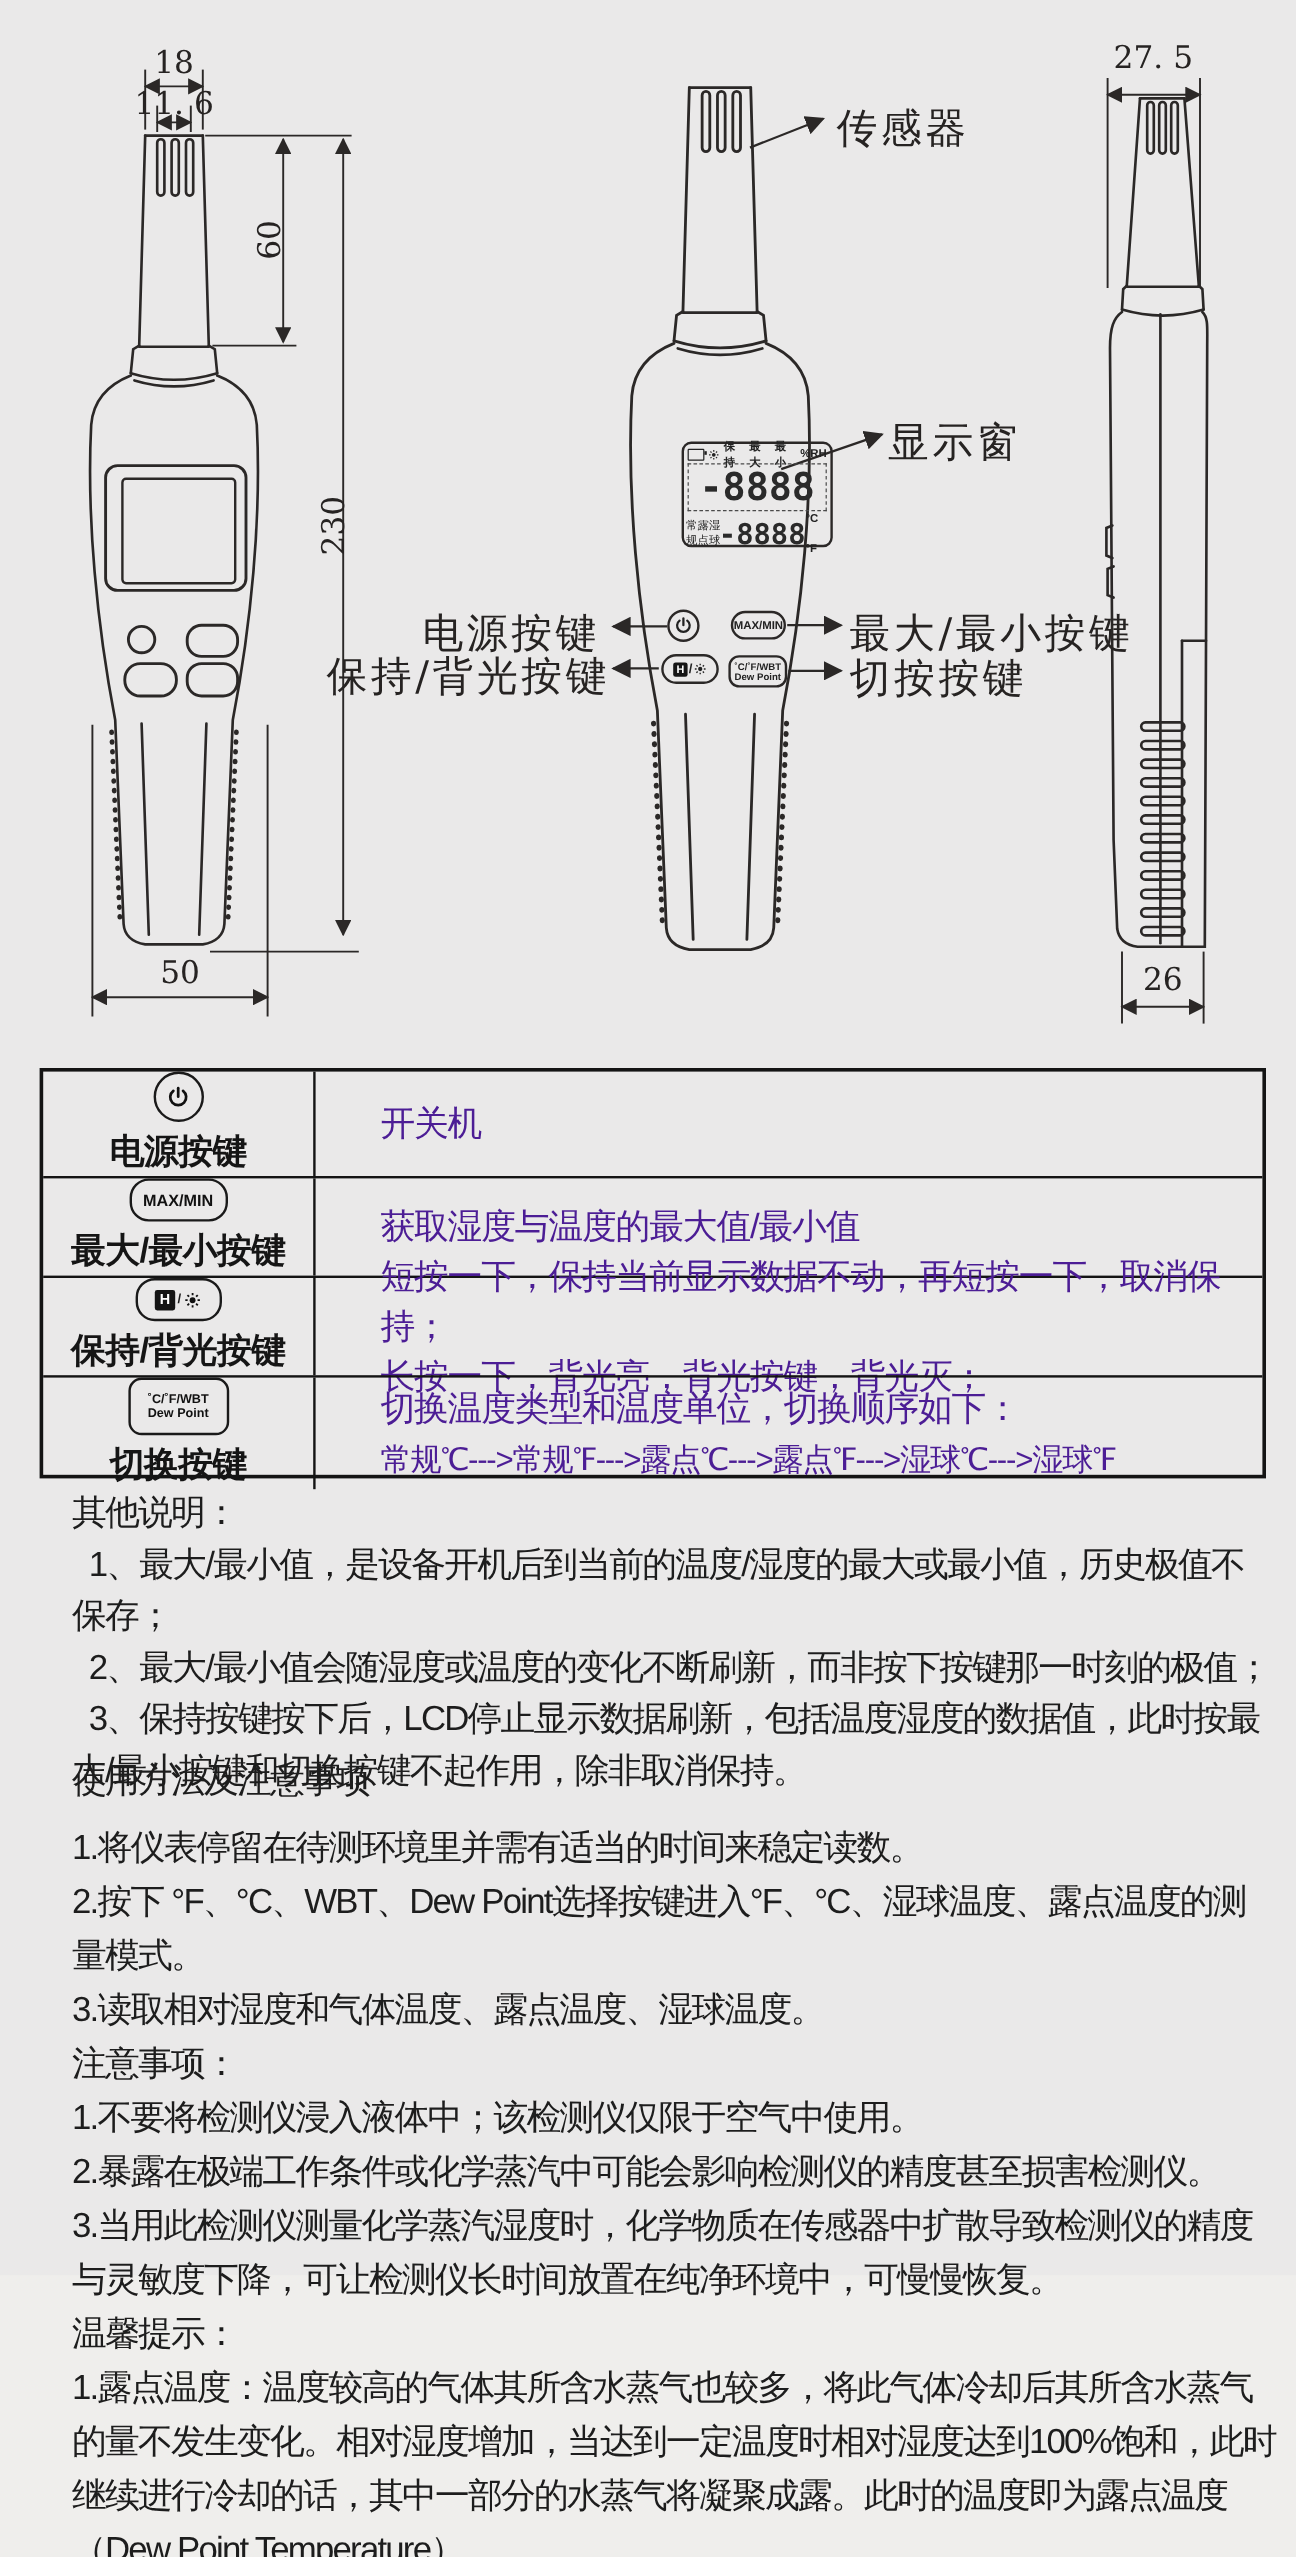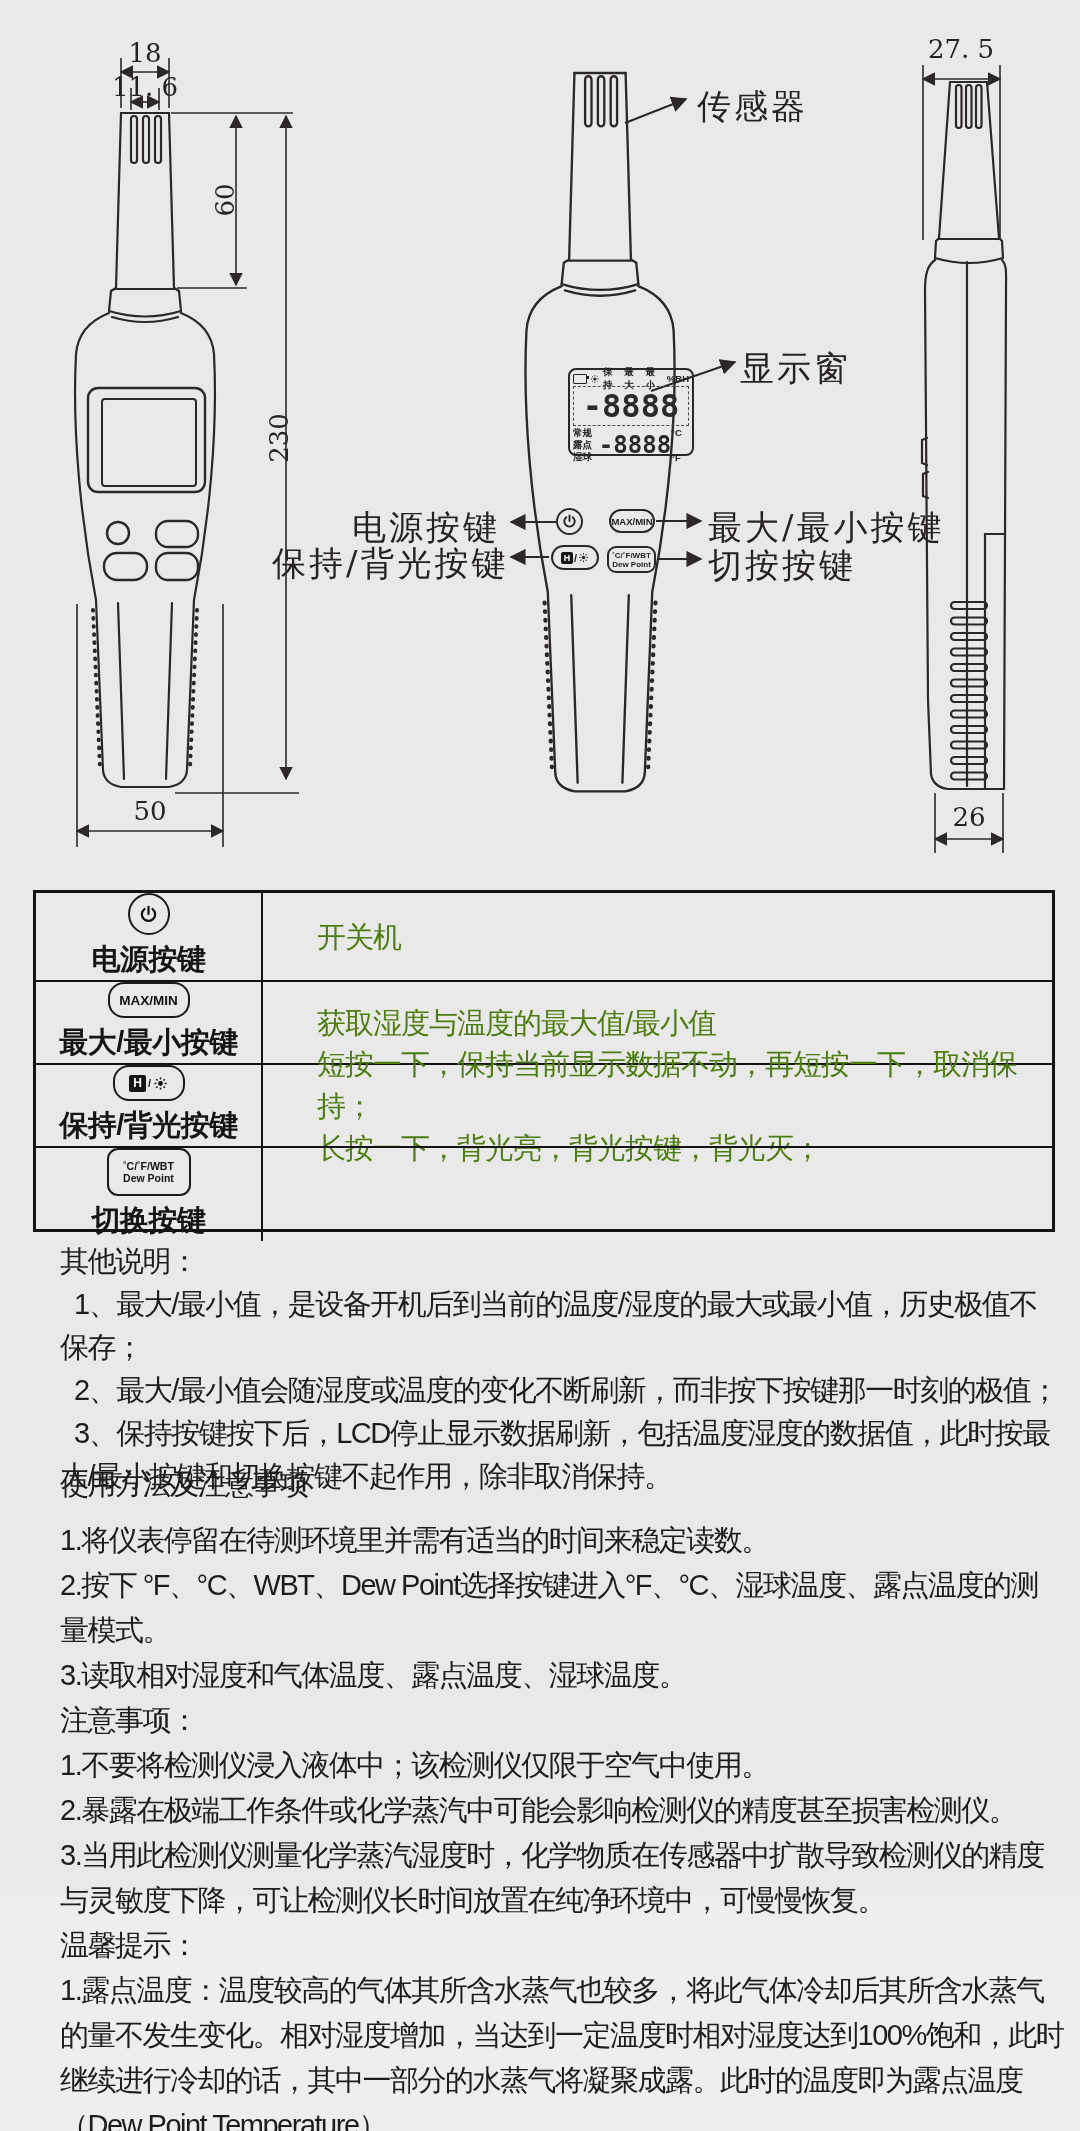--- a/index.html
+++ b/index.html
@@ -17,21 +17,21 @@
 
   
   .lcd{position:absolute;left:568px;top:368px;width:126px;height:88px;border:2.5px solid #2b2827;
        border-radius:8px;box-sizing:border-box;padding:2px 3px;display:flex;flex-direction:column;}
   .lcd-status{display:flex;align-items:center;gap:3px;font-size:9.5px;font-weight:bold;color:#222;height:13px;}
   .batt{display:inline-block;width:13px;height:8px;border:1.3px solid #222;border-radius:1px;position:relative;}
   .batt::after{content:"";position:absolute;right:-3px;top:1.5px;width:2px;height:3px;background:#222;}
   .lcd-main{border:1px dashed #4a4a4a;margin-top:1px;height:45px;display:flex;align-items:center;justify-content:center;}
   .digits-lg{font-family:"DejaVu Sans Mono",monospace;font-weight:bold;font-size:32px;color:#2a2a2a;letter-spacing:0px;}
   .lcd-sub{flex:1;display:flex;align-items:center;margin-top:1px;}
-  .modes{width:26px;display:flex;flex-direction:column;font-size:9.5px;line-height:12px;font-weight:bold;color:#222;}
+  .modes{width:26px;display:flex;font-size:9.5px;line-height:12px;font-weight:normal;color:#222;justify-content:center;}
   .digits-sm{flex:1;text-align:center;font-family:"DejaVu Sans Mono",monospace;font-weight:bold;font-size:24px;color:#2a2a2a;}
   .units{width:18px;display:flex;flex-direction:column;justify-content:space-between;height:36px;
          font-size:9.5px;font-weight:bold;color:#222;}
 
   
   .dbtn{position:absolute;border:2.3px solid #2b2827;box-sizing:border-box;display:flex;
         align-items:center;justify-content:center;color:#222;}
   .btn-power{left:556px;top:508px;width:27px;height:27px;border-radius:50%;}
   .btn-maxmin{left:609px;top:509px;width:46px;height:24px;border-radius:12px;font-size:9.5px;font-weight:bold;letter-spacing:0;}
   .btn-hold{left:551px;top:545px;width:48px;height:25px;border-radius:13px;gap:1px;}
@@ -42,21 +42,21 @@
   .slash{font-size:11px;font-weight:bold;}
 
   
   .tbl{position:absolute;left:33px;top:890px;width:1022px;height:342px;border:3px solid #141414;
        box-sizing:border-box;display:flex;flex-direction:column;}
   .trow{display:flex;border-top:2.5px solid #141414;box-sizing:border-box;}
   .trow:first-child{border-top:none;}
   .tcell-icon{width:227px;flex:0 0 227px;border-right:2.5px solid #141414;box-sizing:border-box;
               display:flex;flex-direction:column;align-items:center;justify-content:center;gap:5px;}
   .tcell-desc{flex:1;display:flex;flex-direction:column;justify-content:center;padding-left:54px;
-              font-size:29px;letter-spacing:-1px;color:#4d7c0f;line-height:42px;font-weight:500;}
+              font-size:29px;letter-spacing:-1px;color:#4c1d95;line-height:42px;font-weight:500;}
   .bname{font-size:29px;font-weight:600;color:#151515;letter-spacing:-0.5px;}
   .ic-power{width:38px;height:38px;border:2.6px solid #1a1a1a;border-radius:50%;display:flex;align-items:center;justify-content:center;}
   .ic-maxmin{width:78px;height:38px;border:2.6px solid #1a1a1a;border-radius:16px;display:flex;align-items:center;
              justify-content:center;font-size:13.5px;font-weight:bold;color:#111;}
   .ic-hold{width:68px;height:38px;border:2.6px solid #1a1a1a;border-radius:16px;display:flex;align-items:center;
            justify-content:center;gap:2px;}
   .ic-hold .hbox{width:17px;height:17px;font-size:12px;line-height:17px;}
   .ic-cfw{width:80px;height:44px;border:2.4px solid #1a1a1a;border-radius:11px;display:flex;flex-direction:column;
           align-items:center;justify-content:center;font-size:10.5px;font-weight:bold;line-height:12px;color:#111;}
 
@@ -320,20 +320,24 @@
       </div>
     </div>
     <div class="trow" style="flex:1;">
       <div class="tcell-icon">
         <span class="ic-cfw">
           <span>˚C/˚F/WBT</span>
           <span>Dew Point</span>
         </span>
         <span class="bname">切换按键</span>
       </div>
+      <div class="tcell-desc">
+        <span>切换温度类型和温度单位，切换顺序如下：</span>
+        <span style="font-size:26px;white-space:nowrap;">常规℃---&gt;常规℉---&gt;露点℃---&gt;露点℉---&gt;湿球℃---&gt;湿球℉</span>
+      </div>
     </div>
   </div>
 
   <div class="notes">
     <p>其他说明：</p>
     <p class="ni">1、最大/最小值，是设备开机后到当前的温度/湿度的最大或最小值，历史极值不保存；</p>
     <p class="ni">2、最大/最小值会随湿度或温度的变化不断刷新，而非按下按键那一时刻的极值；</p>
     <p class="ni">3、保持按键按下后，LCD停止显示数据刷新，包括温度湿度的数据值，此时按最大/最小按键和切换按键不起作用，除非取消保持。</p>
   </div>
 

